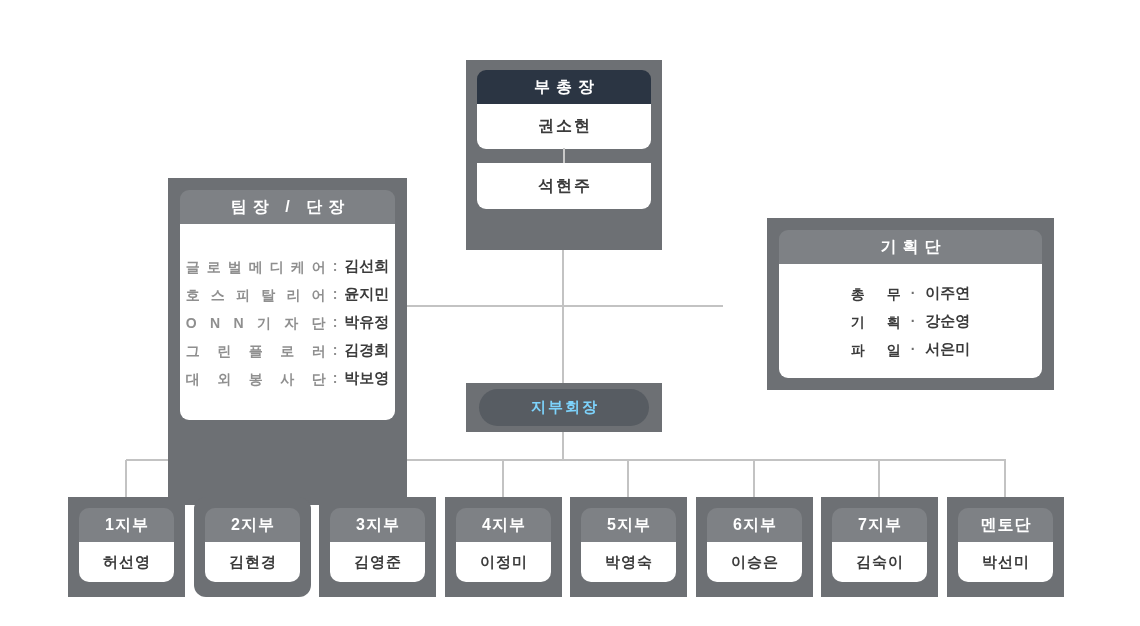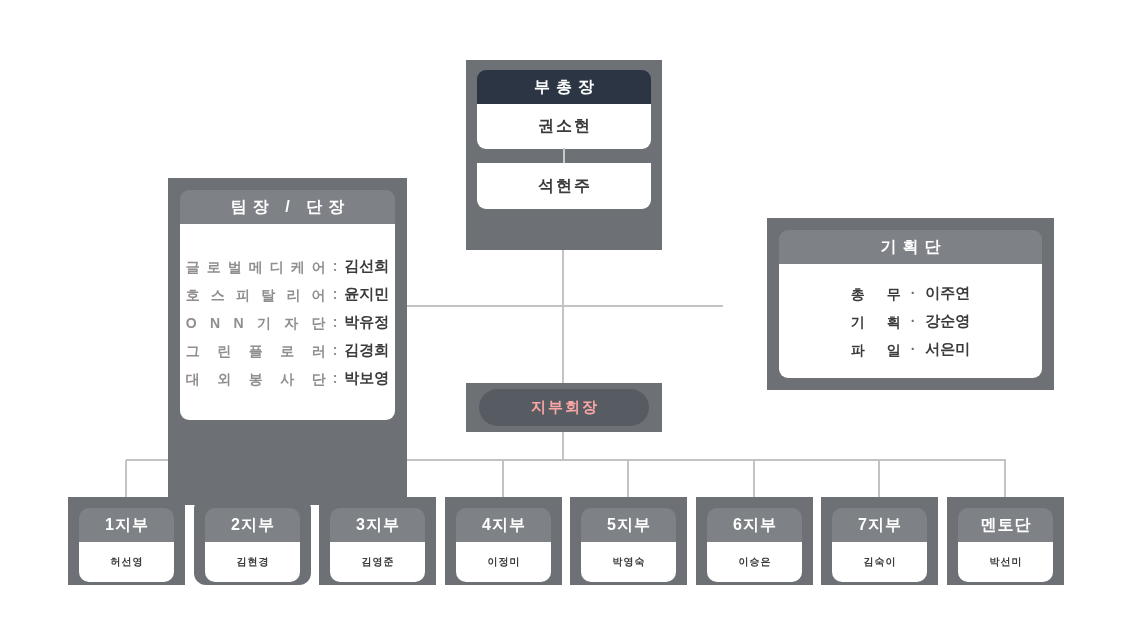--- a/index.html
+++ b/index.html
@@ -60,30 +60,30 @@
     font-weight:normal; letter-spacing:0; text-indent:0;
   }
   .plan-frame .jlabel { width:50px; color:#3b3b3b; }
   .plan-frame .sep { color:#6d6d6d; margin:0 10px; font-weight:bold; }
 
   
   .chair-frame { left:466px; top:383px; width:196px; height:49px; }
   .chair-pill {
     position:absolute; left:13px; top:6px; width:170px; height:37px;
     background:#575c62; border-radius:19px;
-    color:#fca5a5; font-weight:bold; font-size:15px;
+    color:#7dd3fc; font-weight:bold; font-size:15px;
     letter-spacing:2px; text-indent:2px;
     display:flex; align-items:center; justify-content:center;
   }
 
   
-  .branch-frame { top:497px; width:117px; height:88px;text-decoration:underline; }
+  .branch-frame { top:497px; width:117px; height:100px;text-decoration:underline; }
   .branch-card  { position:absolute; left:11px; right:11px; top:11px; }
   .branch-card .hdr { letter-spacing:1px; text-indent:1px; border-radius:10px 10px 0 0; }
-  .branch-card .bodybox { height:40px; font-size:10px; letter-spacing:1px; text-indent:1px; border-radius:0 0 10px 10px; }
+  .branch-card .bodybox { height:40px; font-size:15px; letter-spacing:1px; text-indent:1px; border-radius:0 0 10px 10px; }
 </style>
 </head>
 <body>
 
 <div class="canvas">
 
   <div class="line" style="left:562px; top:250px; width:2px; height:133px;"></div>
   <div class="line" style="left:407px; top:305px; width:316px; height:2px;"></div>
   <div class="line" style="left:562px; top:432px; width:2px; height:28px;"></div>
   <div class="line" style="left:126px; top:459px; width:880px; height:2px;"></div>

